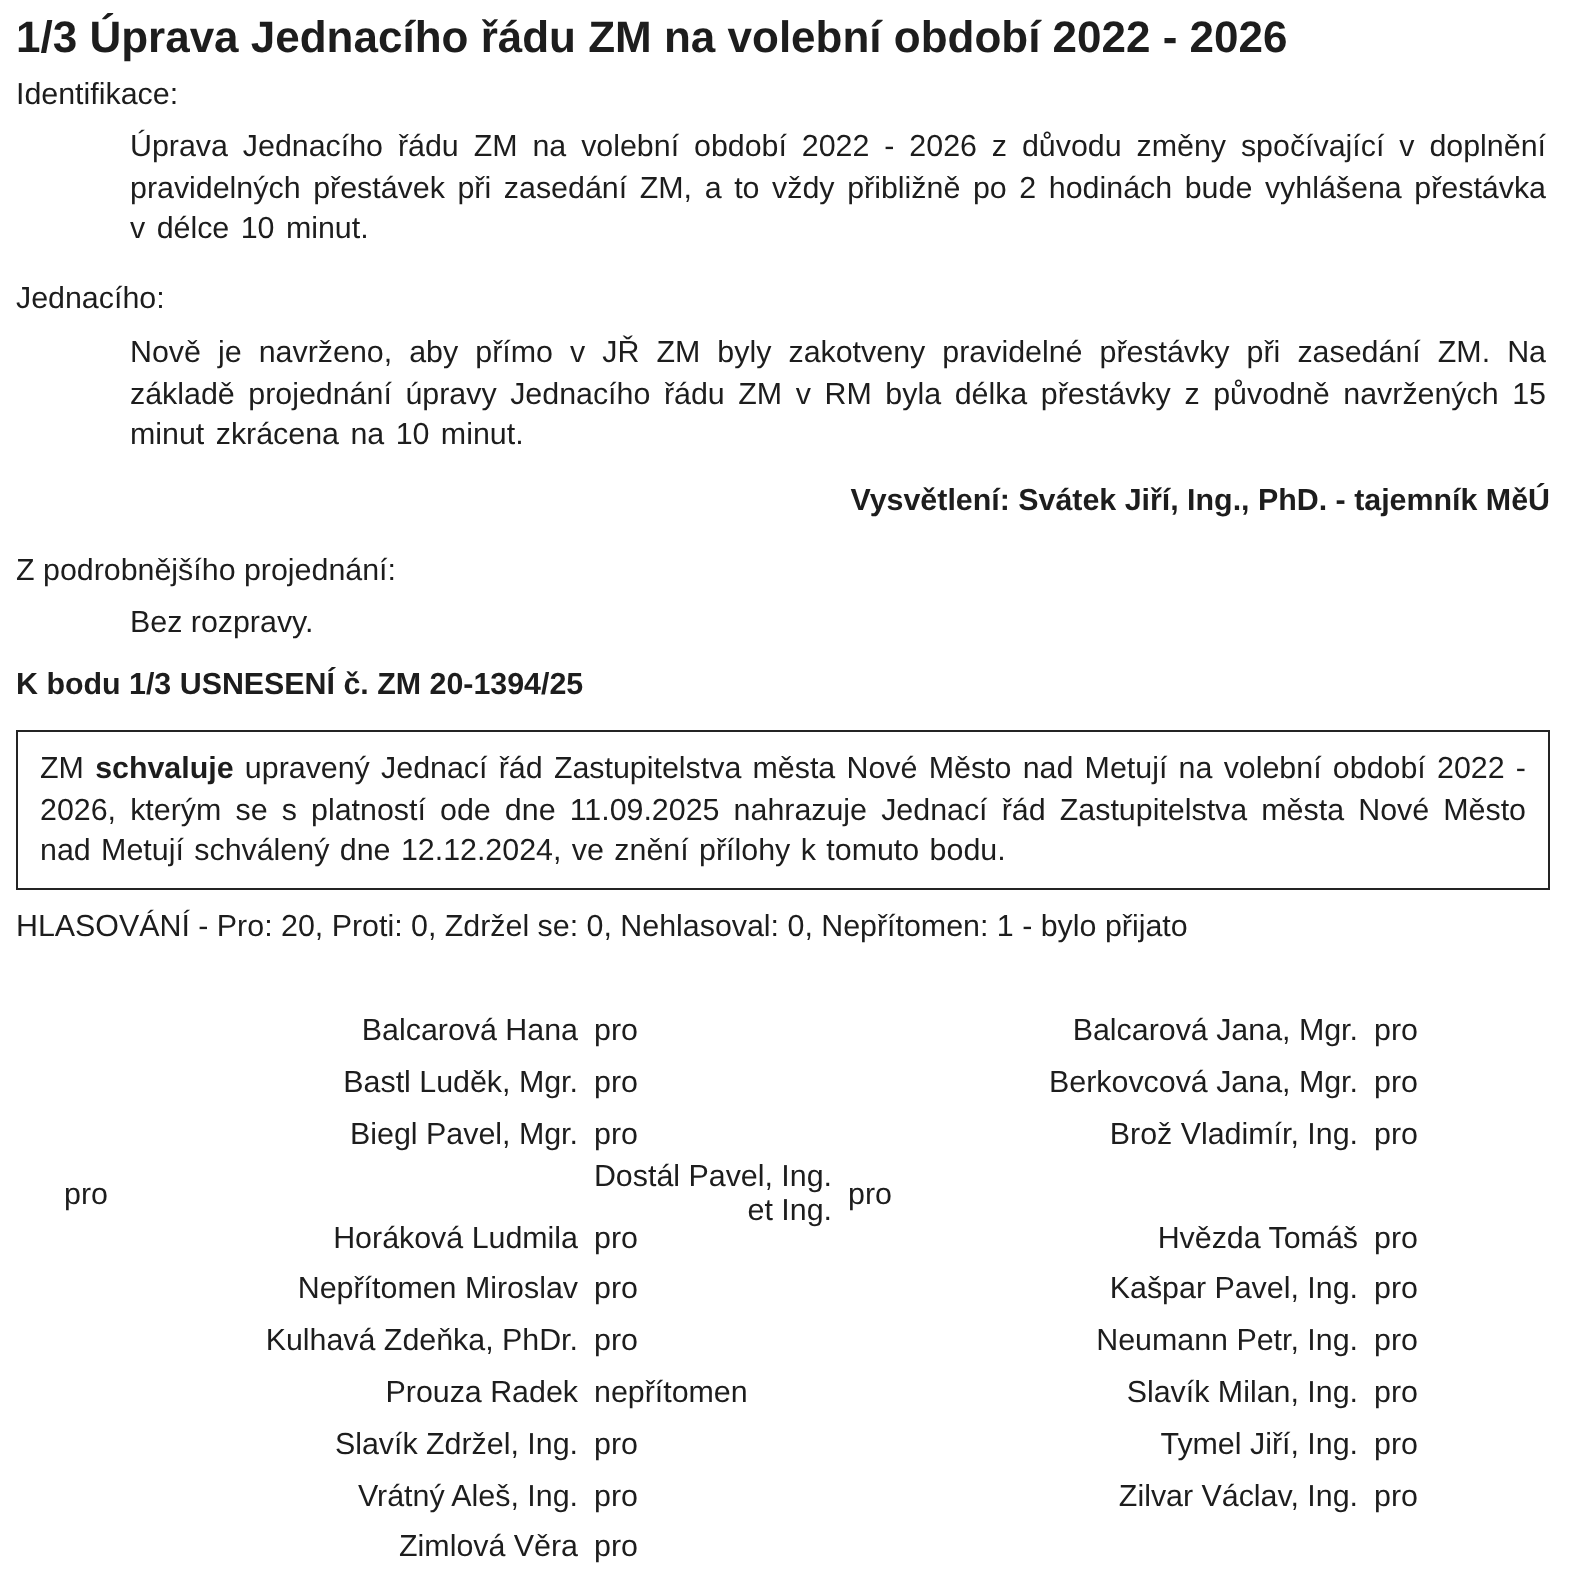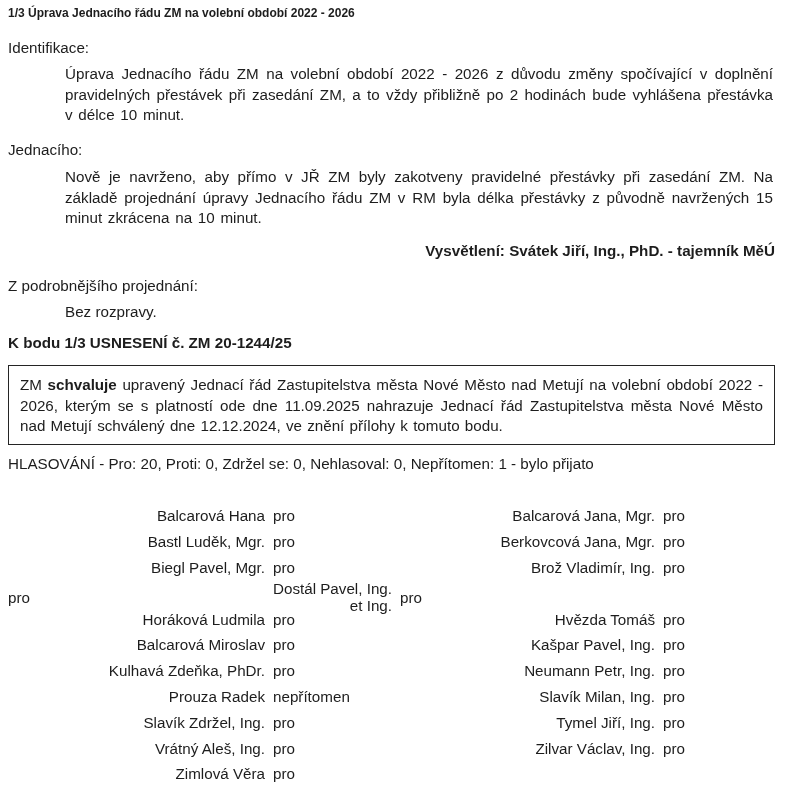--- a/index.html
+++ b/index.html
@@ -8,21 +8,21 @@
     background: #ffffff;
     color: #1d1d1d;
     font-family: "Liberation Sans", "DejaVu Sans", sans-serif;
     font-size: 15.2px;
     position: relative;
     overflow: hidden;
   }
   .abs { position: absolute; }
   .doc-title {
     top: 6px; left: 8px; right: 10px;
-    font-size: 12px; font-weight: bold;
+    font-size: 22px; font-weight: bold;
   }
   .section-label { left: 8px; }
   .body-para {
     left: 65px; width: 708px;
     text-align: justify;
     line-height: 20.6px;
     word-spacing: 1.5px;
   }
   .explanation-line {
     top: 242px; left: 8px; width: 767px;
@@ -41,21 +41,21 @@
     text-align: justify;
     line-height: 20.5px;
     word-spacing: 1px;
   }
   .bold { font-weight: bold; }
   .vote-summary {
     top: 455px; left: 8px; width: 767px;
     text-align: left;
   }
   .vote-table {
-    top: 503px; left: 0; width: 785px;
+    top: 503px; left: 0; width: 785px; padding-left: 24px;
   }
   .vote-row {
     display: grid;
     grid-template-columns: 265px 127px 263px 130px;
     height: 25.8px;
     align-items: center;
   }
   .voter-name { text-align: right; }
   .vote-value { text-align: left; padding-left: 8px; }
 </style>
@@ -68,21 +68,21 @@
 <div class="abs body-para" style="top:64px">Úprava Jednacího řádu ZM na volební období 2022 - 2026 z důvodu změny spočívající v doplnění pravidelných přestávek při zasedání ZM, a to vždy přibližně po 2 hodinách bude vyhlášena přestávka v délce 10 minut.</div>
 
 <div class="abs section-label" style="top:141px">Jednacího:</div>
 <div class="abs body-para" style="top:167px">Nově je navrženo, aby přímo v JŘ ZM byly zakotveny pravidelné přestávky při zasedání ZM. Na základě projednání úpravy Jednacího řádu ZM v RM byla délka přestávky z původně navržených 15 minut zkrácena na 10 minut.</div>
 
 <div class="abs explanation-line">Vysvětlení: Svátek Jiří, Ing., PhD. - tajemník MěÚ</div>
 
 <div class="abs section-label" style="top:277px">Z podrobnějšího projednání:</div>
 <div class="abs discussion-text">Bez rozpravy.</div>
 
-<div class="abs resolution-heading">K bodu 1/3 USNESENÍ č. ZM 20-1244/25</div>
+<div class="abs resolution-heading">K bodu 1/3 USNESENÍ č. ZM 20-1394/25</div>
 
 <div class="abs resolution-box">
   <span>ZM </span><span class="bold">schvaluje</span><span> upravený Jednací řád Zastupitelstva města Nové Město nad Metují na volební období 2022 - 2026, kterým se s platností ode dne 11.09.2025 nahrazuje Jednací řád Zastupitelstva města Nové Město nad Metují schválený dne 12.12.2024, ve znění přílohy k tomuto bodu.</span>
 </div>
 
 <div class="abs vote-summary">HLASOVÁNÍ - Pro: 20, Proti: 0, Zdržel se: 0, Nehlasoval: 0, Nepřítomen: 1 - bylo přijato</div>
 
 <div class="abs vote-table">
   <div class="vote-row">
     <span class="voter-name">Balcarová Hana</span>
@@ -107,21 +107,21 @@
     <span class="voter-name">Dostál Pavel, Ing. et Ing.</span>
     <span class="vote-value">pro</span>
   </div>
   <div class="vote-row">
     <span class="voter-name">Horáková Ludmila</span>
     <span class="vote-value">pro</span>
     <span class="voter-name">Hvězda Tomáš</span>
     <span class="vote-value">pro</span>
   </div>
   <div class="vote-row">
-    <span class="voter-name">Balcarová Miroslav</span>
+    <span class="voter-name">Nepřítomen Miroslav</span>
     <span class="vote-value">pro</span>
     <span class="voter-name">Kašpar Pavel, Ing.</span>
     <span class="vote-value">pro</span>
   </div>
   <div class="vote-row">
     <span class="voter-name">Kulhavá Zdeňka, PhDr.</span>
     <span class="vote-value">pro</span>
     <span class="voter-name">Neumann Petr, Ing.</span>
     <span class="vote-value">pro</span>
   </div>

